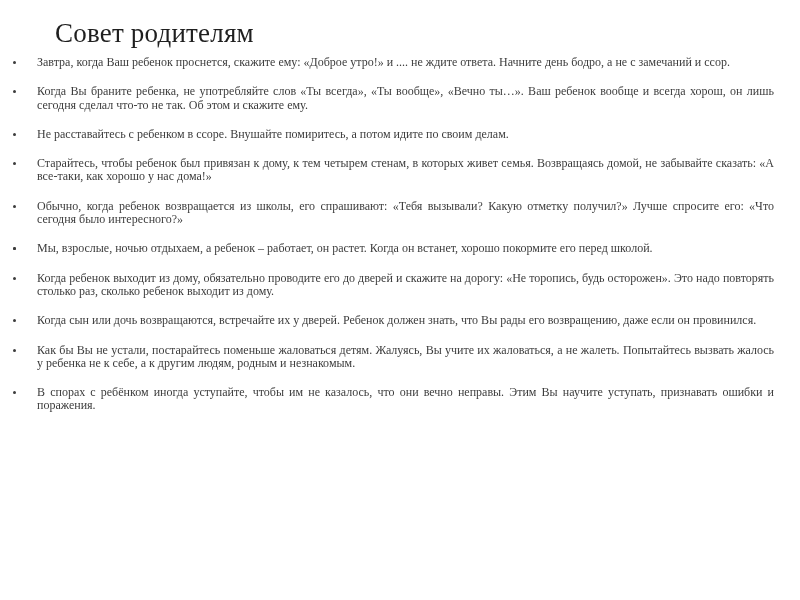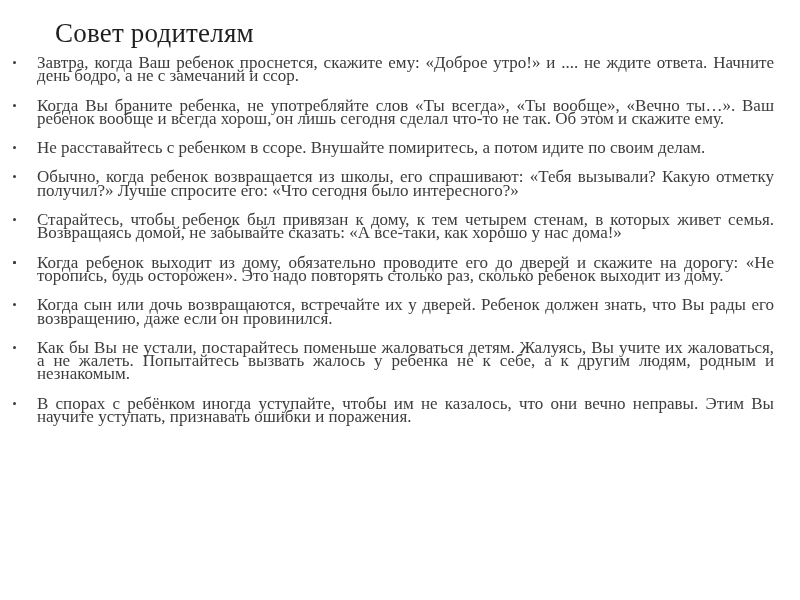--- a/index.html
+++ b/index.html
@@ -35,21 +35,21 @@
     top: 56px;
     width: 762px;
     margin: 0;
     padding: 0;
     list-style: none;
   }
   .advice-item {
     position: relative;
     padding-left: 25px;
     margin: 0 0 16px 0;
-    font-size: 17px;
+    font-size: 12px;
     line-height: 13.3px;
     color: #3c3c3c;
     text-align: justify;
   }
   .bullet-marker {
     position: absolute;
     left: 1px;
     top: 5px;
     width: 3px;
     height: 3px;
@@ -60,21 +60,22 @@
 </style>
 </head>
 <body>
 
 <div class="slide">
   <h1 class="slide-title">Совет родителям</h1>
   <ul class="advice-list">
     <li class="advice-item"><span class="bullet-marker"></span><span>Завтра, когда Ваш ребенок проснется, скажите ему: «Доброе утро!» и .... не ждите ответа. Начните день бодро, а не с замечаний и ссор.</span></li>
     <li class="advice-item"><span class="bullet-marker"></span><span>Когда Вы браните ребенка, не употребляйте слов «Ты всегда», «Ты вообще», «Вечно ты…». Ваш ребенок вообще и всегда хорош, он лишь сегодня сделал что-то не так. Об этом и скажите ему.</span></li>
     <li class="advice-item"><span class="bullet-marker"></span><span>Не расставайтесь с ребенком в ссоре. Внушайте помиритесь, а потом идите по своим делам.</span></li>
+    <li class="advice-item"><span class="bullet-marker"></span><span>Старайтесь, чтобы ребенок был привязан к дому, к тем четырем стенам, в которых живет семья. Возвращаясь домой, не забывайте сказать: «А все-таки, как хорошо у нас дома!»</span></li>
     <li class="advice-item"><span class="bullet-marker"></span><span>Обычно, когда ребенок возвращается из школы, его спрашивают: «Тебя вызывали? Какую отметку получил?» Лучше спросите его: «Что сегодня было интересного?»</span></li>
-    <li class="advice-item"><span class="bullet-marker"></span><span>Старайтесь, чтобы ребенок был привязан к дому, к тем четырем стенам, в которых живет семья. Возвращаясь домой, не забывайте сказать: «А все-таки, как хорошо у нас дома!»</span></li>
     <li class="advice-item"><span class="bullet-marker"></span></li>
+    <li class="advice-item"><span class="bullet-marker"></span><span>Мы, взрослые, ночью отдыхаем, а ребенок – работает, он растет. Когда он встанет, хорошо покормите его перед школой.</span></li>
     <li class="advice-item"><span class="bullet-marker"></span><span>Когда ребенок выходит из дому, обязательно проводите его до дверей и скажите на дорогу: «Не торопись, будь осторожен». Это надо повторять столько раз, сколько ребенок выходит из дому.</span></li>
     <li class="advice-item"><span class="bullet-marker"></span><span>Когда сын или дочь возвращаются, встречайте их у дверей. Ребенок должен знать, что Вы рады его возвращению, даже если он провинился.</span></li>
     <li class="advice-item"><span class="bullet-marker"></span><span>Как бы Вы не устали, постарайтесь поменьше жаловаться детям. Жалуясь, Вы учите их жаловаться, а не жалеть. Попытайтесь вызвать жалось у ребенка не к себе, а к другим людям, родным и незнакомым.</span></li>
     <li class="advice-item"><span class="bullet-marker"></span><span>В спорах с ребёнком иногда уступайте, чтобы им не казалось, что они вечно неправы. Этим Вы научите уступать, признавать ошибки и поражения.</span></li>
   </ul>
 </div>
 
 </body></html>

